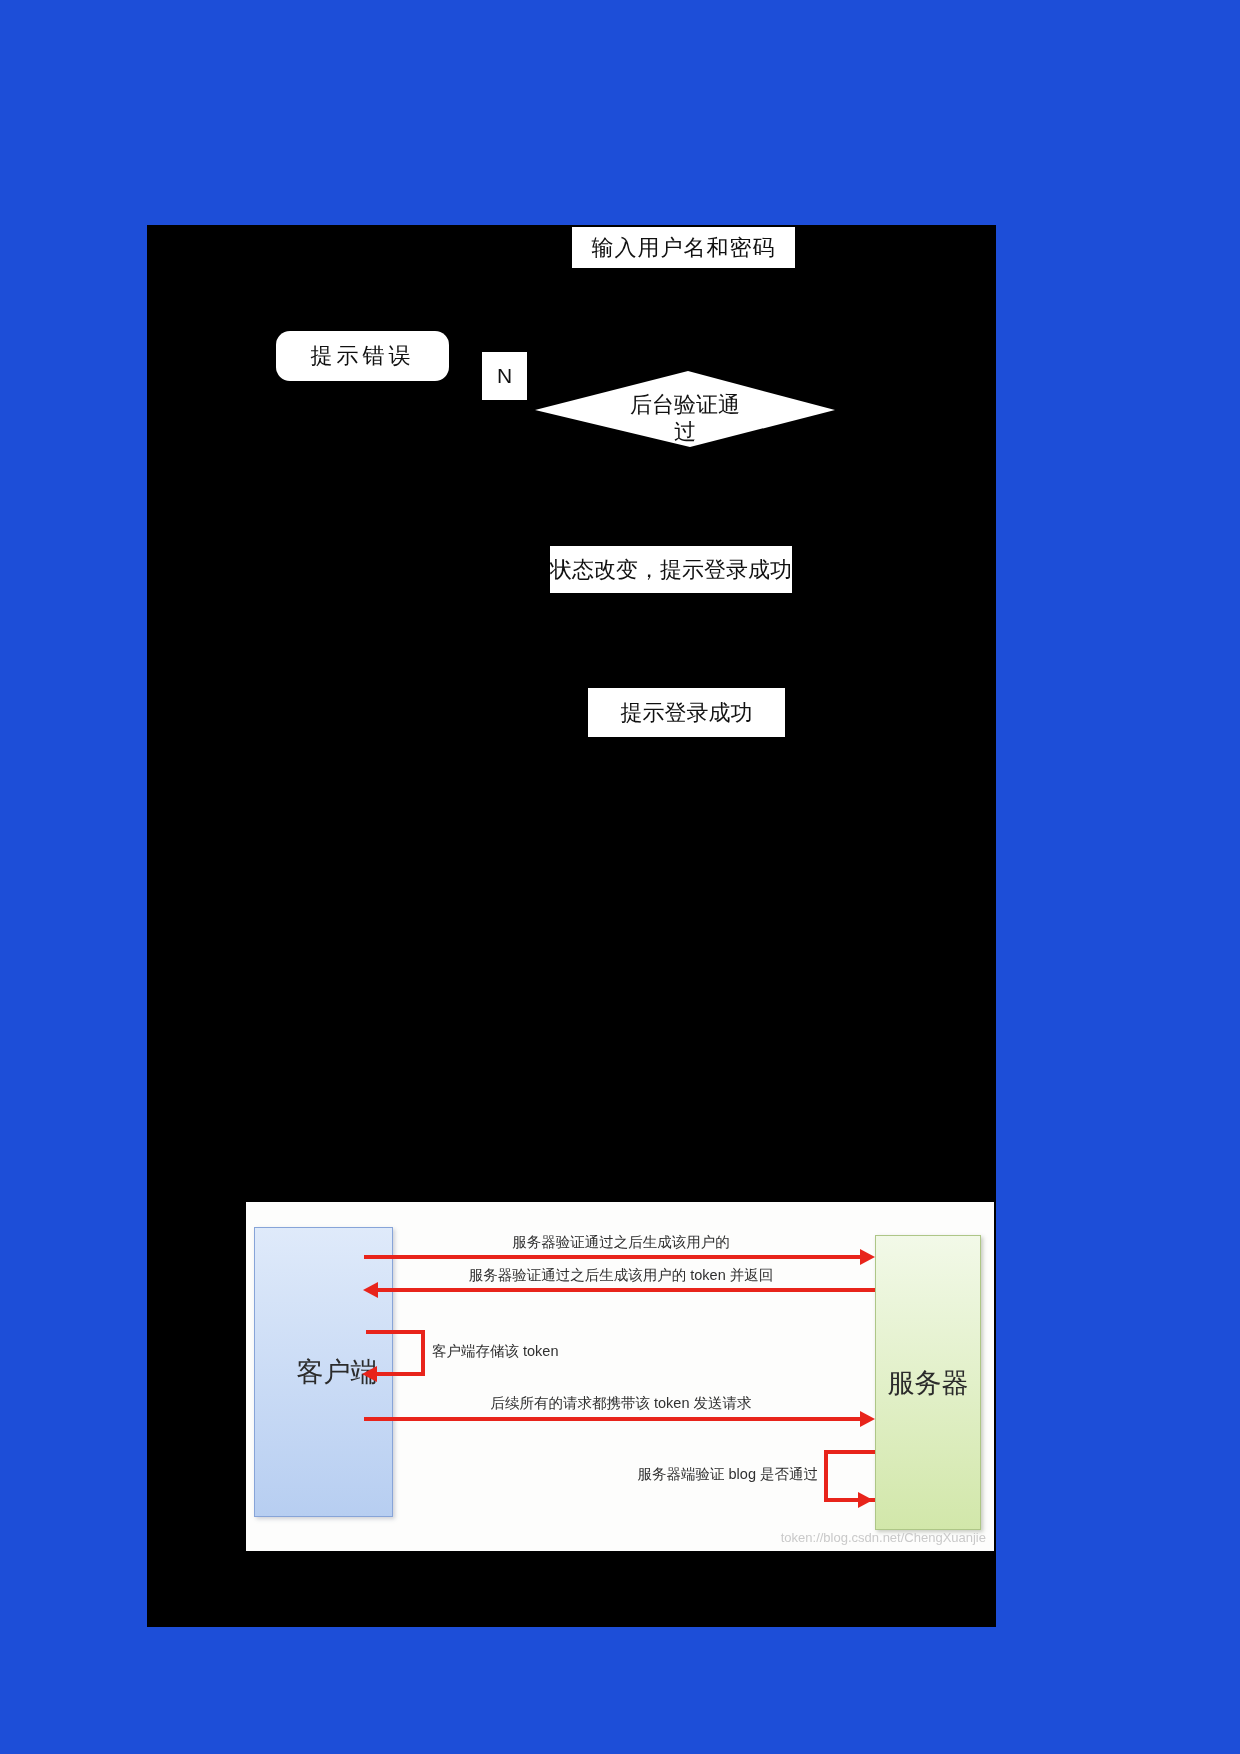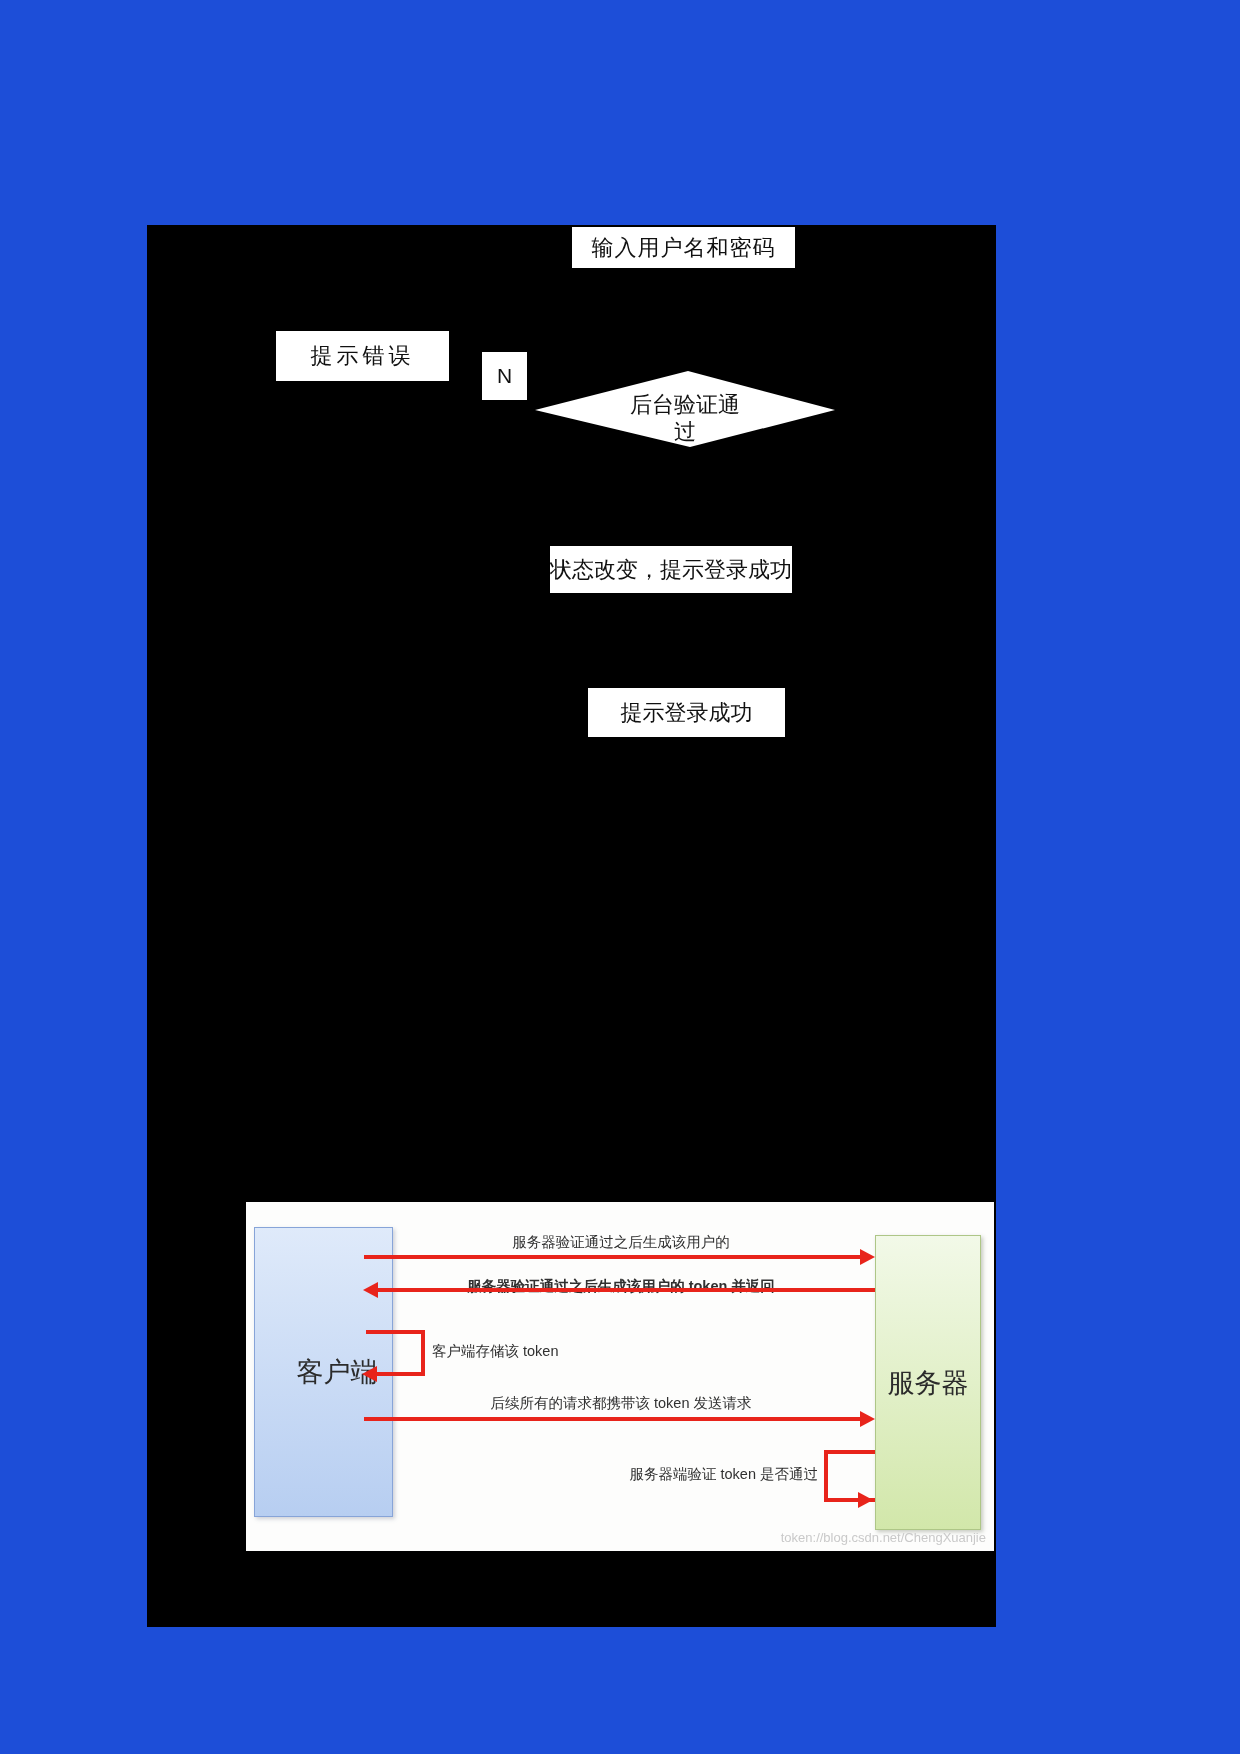--- a/index.html
+++ b/index.html
@@ -15,21 +15,21 @@
     background:var(--canvas-bg,#000);
   }
   
   .fc-node{
     position:absolute;background:#ffffff;color:#111;
     display:flex;align-items:center;justify-content:center;
     font-family:"Liberation Serif","DejaVu Serif",serif;
     font-size:22px;line-height:1.15;white-space:nowrap;
   }
   .fc-input   {left:425px;top:2px;  width:223px;height:41px;letter-spacing:1px;}
-  .fc-error   {left:129px;top:106px;width:173px;height:50px;letter-spacing:4px;}
+  .fc-error   {left:129px;top:106px;width:173px;height:50px;letter-spacing:4px;border-radius:14px;}
   .fc-n       {left:335px;top:127px;width:45px; height:48px;
                font-family:"Liberation Sans","DejaVu Sans",sans-serif;font-size:21px;}
   .fc-success {left:403px;top:321px;width:242px;height:47px;}
   .fc-redirect{left:441px;top:463px;width:197px;height:49px;}
   .fc-diamond-svg{position:absolute;left:388px;top:146px;width:300px;height:76px;display:block;}
   .fc-diamond-label{
     position:absolute;left:388px;top:166px;width:300px;
     color:#111;text-align:center;
     font-family:"Liberation Serif","DejaVu Serif",serif;
     font-size:22px;line-height:27px;white-space:pre-line;
@@ -113,33 +113,33 @@
       </div>
 
       <div class="actor actor-server">
         <span>服务器</span>
       </div>
 
       <div class="msg-label centered" style="top:31px;">服务器验证通过之后生成该用户的</div>
       <div class="arrow-line" style="left:118px;top:53px;width:498px;"></div>
       <div class="arrow-head right" style="left:614px;top:47px;"></div>
 
-      <div class="msg-label centered" style="top:75px;font-weight:bold;">服务器验证通过之后生成该用户的 token 并返回</div>
+      <div class="msg-label centered" style="top:64px;">服务器验证通过之后生成该用户的 token 并返回</div>
       <div class="arrow-line" style="left:132px;top:86px;width:497px;"></div>
       <div class="arrow-head left" style="left:117px;top:80px;"></div>
 
       <div class="self-loop loop-client"></div>
       <div class="arrow-head left" style="left:116px;top:164px;"></div>
       <div class="msg-label" style="left:186px;top:140px;">客户端存储该 token</div>
 
       <div class="msg-label centered" style="top:192px;">后续所有的请求都携带该 token 发送请求</div>
       <div class="arrow-line" style="left:118px;top:215px;width:498px;"></div>
       <div class="arrow-head right" style="left:614px;top:209px;"></div>
 
       <div class="self-loop loop-server"></div>
       <div class="arrow-head right" style="left:612px;top:290px;"></div>
-      <div class="msg-label" style="left:320px;top:263px;width:252px;text-align:right;">服务器端验证 token 是否通过</div>
+      <div class="msg-label" style="left:320px;top:263px;width:252px;text-align:right;">服务器端验证 blog 是否通过</div>
 
       <div class="watermark">token://blog.csdn.net/ChengXuanjie</div>
     </div>
 
   </div>
 </div>
 
 </body></html>

